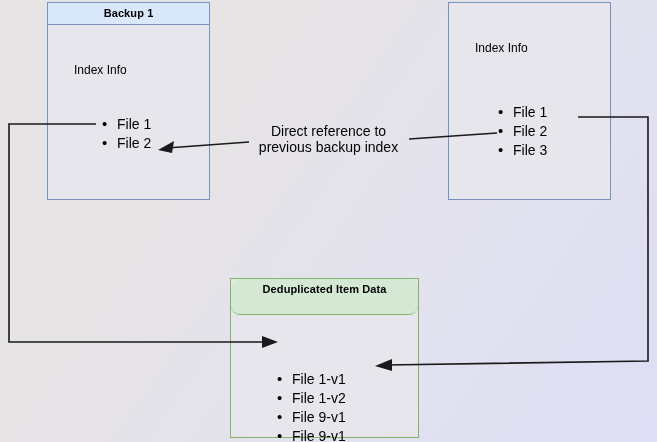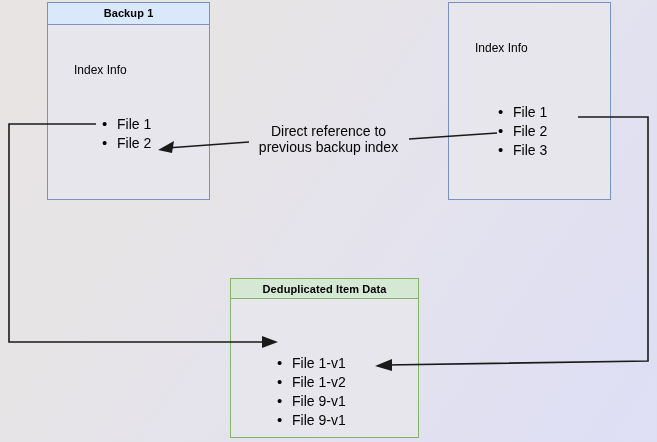--- a/index.html
+++ b/index.html
@@ -129,21 +129,21 @@
       <div class="index-title" style="left:26px; top:38px;">Index Info</div>
       <ul class="file-list" style="left:49px; top:100px;">
         <li>File 1</li>
         <li>File 2</li>
         <li>File 3</li>
       </ul>
     </div>
   </div>
 
   <div class="box green" style="left:230px; top:278px; width:189px; height:160px;">
-    <div class="box-header" style="height:20px; line-height:21px;">Deduplicated Item Data</div>
+    <div class="box-header" style="height:36px; line-height:21px;border-radius:9px;">Deduplicated Item Data</div>
     <div class="box-body" style="height:141px;">
       <ul class="file-list" style="left:46px; top:55px;">
         <li>File 1-v1</li>
         <li>File 1-v2</li>
         <li>File 9-v1</li>
         <li>File 9-v1</li>
       </ul>
     </div>
   </div>
 

